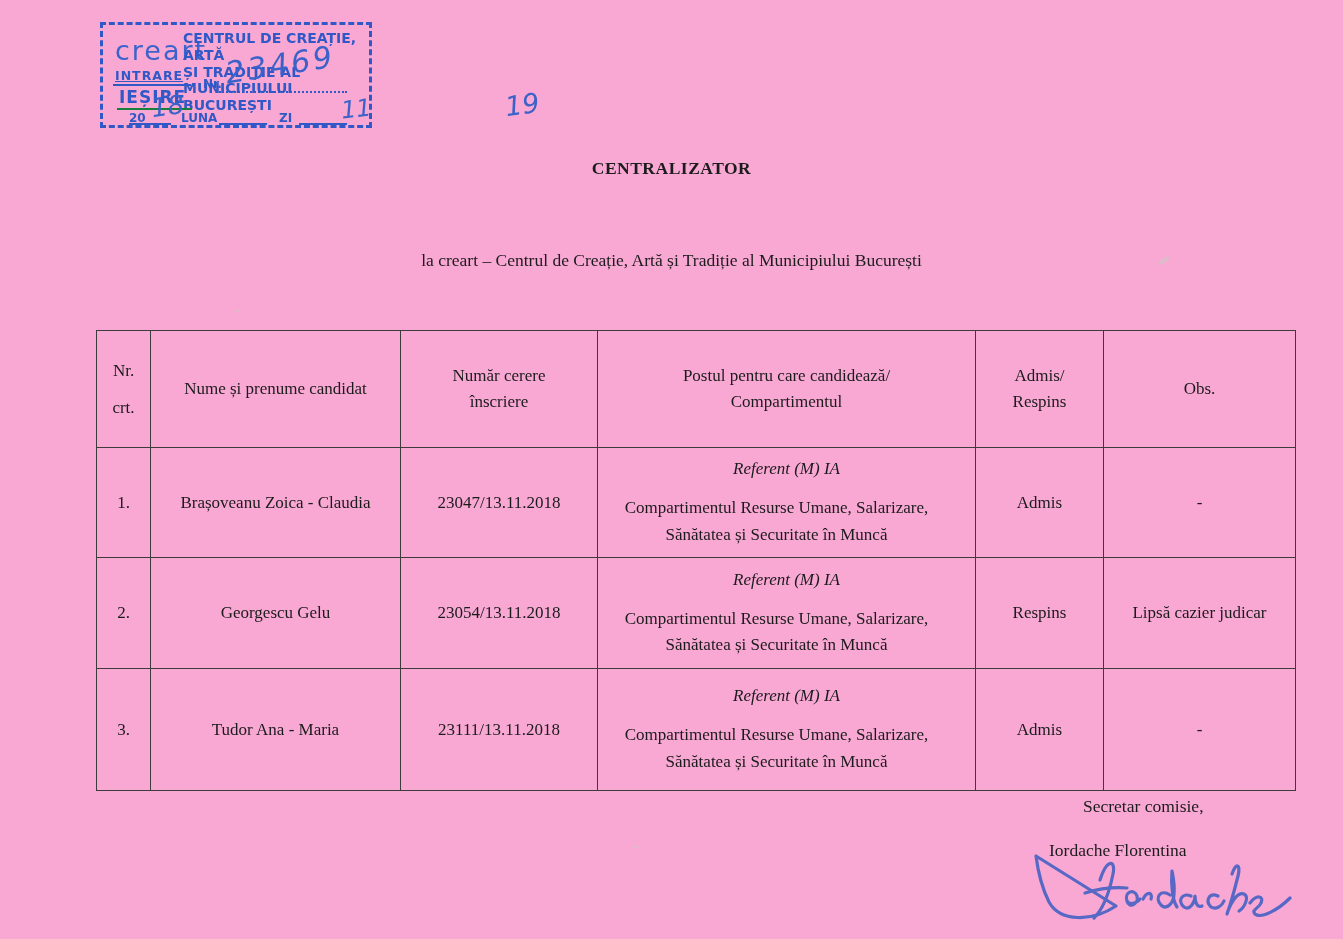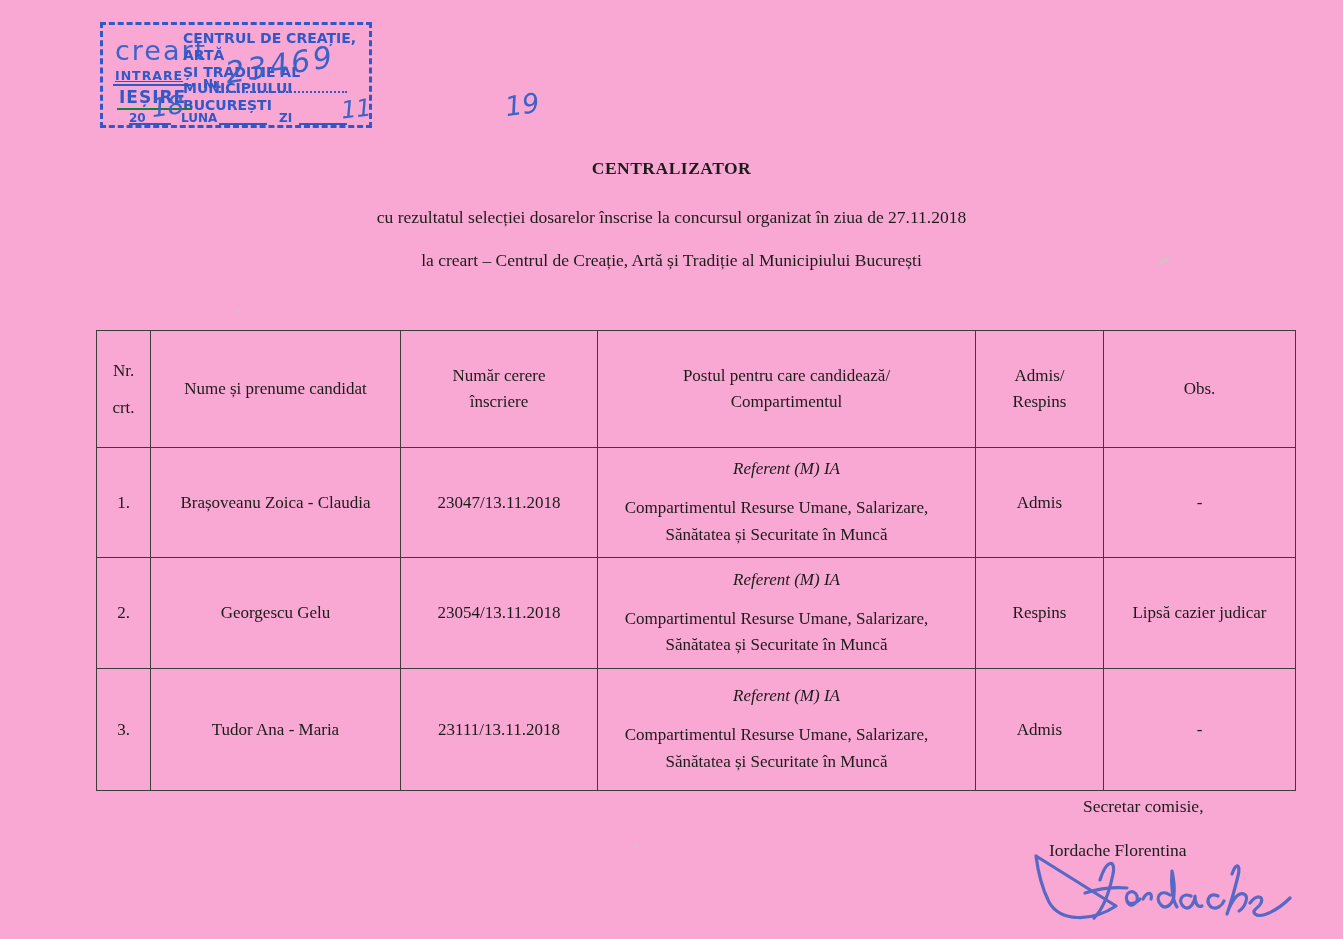--- a/index.html
+++ b/index.html
@@ -149,21 +149,20 @@
           <span class="hand luna-val">11</span>
         </span>
       <span class="bl-item zi">ZI</span>
       <span class="bl-item u-seg zi-line">
           <span class="hand zi-val">19</span>
         </span>
     </div>
   </div>
 
   <div class="title">CENTRALIZATOR</div>
-  <div class="subtitle1">cu rezultatul selecției dosarelor înscrise la concursul organizat în ziua de 27.11.2018</div>
   <div class="subtitle2">la creart – Centrul de Creație, Artă și Tradiție al Municipiului București</div>
 
   <table class="results">
     <colgroup>
       <col style="width:54px">
         <col style="width:250px">
         <col style="width:197px">
       <col style="width:378px">
         <col style="width:128px">
         <col style="width:192px">

